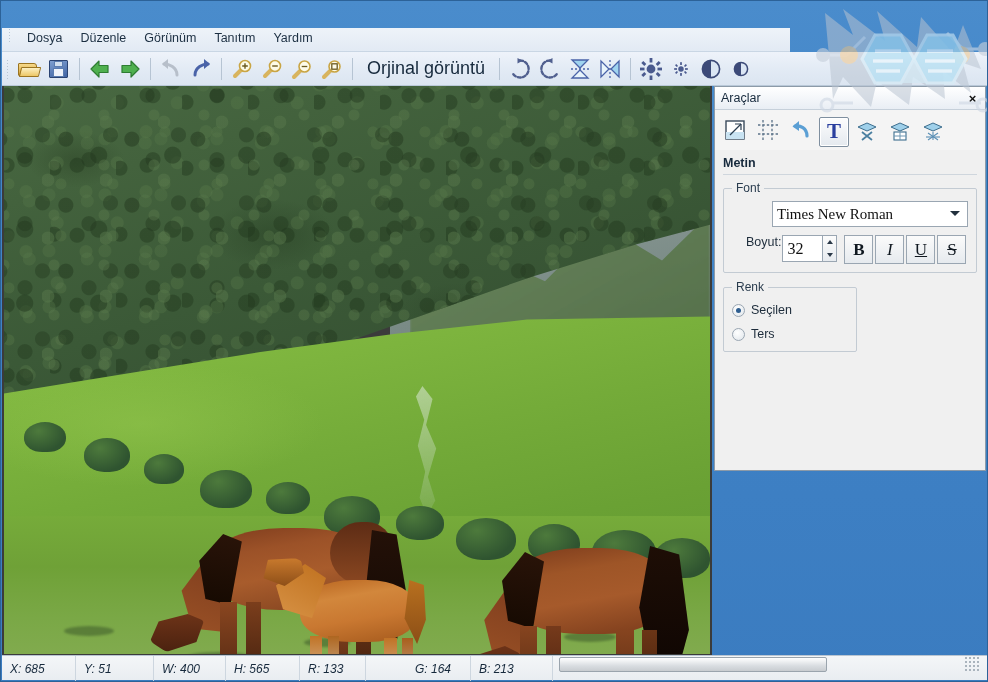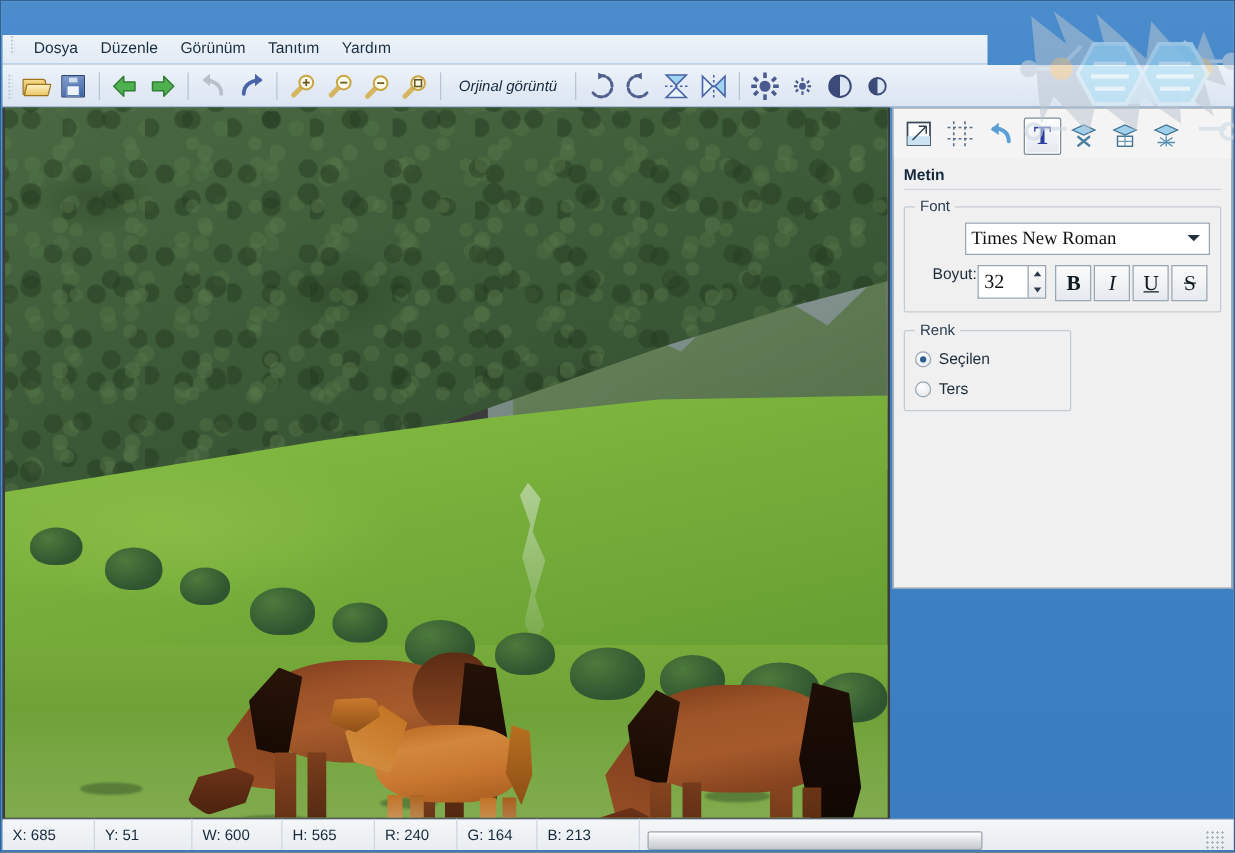--- a/index.html
+++ b/index.html
@@ -91,21 +91,21 @@
     background-image: radial-gradient(circle, #b9c6d4 1px, transparent 1px);
     background-size: 3px 3px;
   }
   .tbtn {
     width:30px; height:30px; display:flex; align-items:center; justify-content:center;
     position:relative; border-radius:2px;
   }
   .tsep { width:1px; height:22px; background:#b6c4d3; margin:0 5px; }
   .orig-btn {
     height:24px; padding:0 9px; display:flex; align-items:center;
-    font-size:12px; color:#16293c; white-space:nowrap;font-style:italic;
+    font-size:18px; color:#16293c; white-space:nowrap;
   }
 
   
   .ic { position:relative; width:24px; height:24px; }
   .folder-open .f-back{position:absolute;left:1px;top:6px;width:19px;height:13px;background:linear-gradient(180deg,#f6d98a,#d9a83c);border:1px solid #9b7420;border-radius:1px 3px 1px 1px;}
   .folder-open .f-front{position:absolute;left:3px;top:10px;width:20px;height:10px;background:linear-gradient(180deg,#fcf0c2,#edc766);border:1px solid #9b7420;transform:skewX(-14deg);border-radius:1px;}
   .floppy .body{position:absolute;left:2px;top:3px;width:19px;height:18px;background:linear-gradient(160deg,#7e9fd0,#3f63a4);border:1px solid #2a4372;border-radius:1px;}
   .floppy .lbl{position:absolute;left:6px;top:11px;width:11px;height:9px;background:#eef3fb;border:1px solid #5a7cb0;}
   .floppy .shut{position:absolute;left:7px;top:4px;width:9px;height:6px;background:#cfddee;border:1px solid #5a7cb0;}
   .arrow-l svg,.arrow-r svg,.undo svg,.redo svg,.mag svg,.rot svg,.flip svg,.sun svg,.contr svg{display:block;}
@@ -326,21 +326,21 @@
   #logo-overlay{
     position:absolute; left:812px; top:6px; width:178px; height:120px;
     pointer-events:none; opacity:.62;
   }
 
   
   #statusbar {
     position:absolute; left:1px; bottom:1px; width:986px; height:25px;
     background:linear-gradient(180deg,#f4f6f8,#e9edf1);
     border-top:1px solid #b9c5d2;
-    display:flex; align-items:flex-end;
+    display:flex; align-items:flex-start;font-style:italic;
   }
   .st-cell {
     height:25px; display:flex; align-items:center; padding:0 8px;
     font-size:12px; color:#16293c; white-space:nowrap;
     border-right:1px solid #cdd6df;
   }
   #progress-cell { flex:1; display:flex; align-items:center; padding:0 6px; }
   #progress {
     width:268px; height:15px;
     background:linear-gradient(180deg,#ffffff,#d9dde1 60%,#c8ccd0);
@@ -649,20 +649,24 @@
         <div class="h-leg" style="left:46px;  top:100px; width:17px; height:100px; background:linear-gradient(180deg,#86441f,#46220e);"></div>
         <div class="h-leg" style="left:72px;  top:100px; width:15px; height:96px; background:linear-gradient(180deg,#763a1b,#3a1a0b);"></div>
         <div class="h-leg" style="left:142px; top:104px; width:18px; height:102px; background:linear-gradient(180deg,#86441f,#46220e);"></div>
         <div class="h-leg" style="left:168px; top:104px; width:15px; height:98px; background:linear-gradient(180deg,#6b3516,#321709);"></div>
       </div>
 
     </div>
   </div>
 
   <div id="tools">
+    <div id="tools-title">
+      <span>Araçlar</span>
+      <div id="tools-close">×</div>
+    </div>
 
     <div id="tools-strip">
       <div class="ttool">
         <span>
           <svg width="22" height="22" viewBox="0 0 22 22">
             <rect x="2" y="2" width="18" height="18" fill="#ffffff" stroke="#3a4a5c" stroke-width="1.4"></rect>
             <path d="M2 13 L20 13 L20 20 L2 20 Z" fill="#c9e3f2"></path>
             <path d="M6 16 L17 5" stroke="#2c3e50" stroke-width="1.2"></path>
             <path d="M17 5 L11 5 M17 5 L17 11" stroke="#2c3e50" stroke-width="1.2"></path>
           </svg>
@@ -808,24 +812,24 @@
           <line x1="115" y1="64" x2="139" y2="64"></line>
         </g>
       </g>
       <polygon points="88,76 101,52 114,76" fill="#cfe9f6" opacity=".75"></polygon>
     </svg>
   </div>
 
   <div id="statusbar">
     <div class="st-cell" style="width:74px;">X: 685</div>
     <div class="st-cell" style="width:78px;">Y: 51</div>
-    <div class="st-cell" style="width:72px;">W: 600</div>
+    <div class="st-cell" style="width:72px;">W: 400</div>
     <div class="st-cell" style="width:74px;">H: 565</div>
-    <div class="st-cell" style="width:66px;">R: 240</div>
-    <div class="st-cell" style="width:64px;">G: 164</div>
+    <div class="st-cell" style="width:66px;">R: 133</div>
+    <div class="st-cell" style="width:64px;margin-left:41px;">G: 164</div>
     <div class="st-cell" style="width:82px;">B: 213</div>
     <div id="progress-cell">
       <div id="progress"></div>
       <div id="grip-sb"></div>
     </div>
   </div>
 
 </div>
 
 </body></html>

